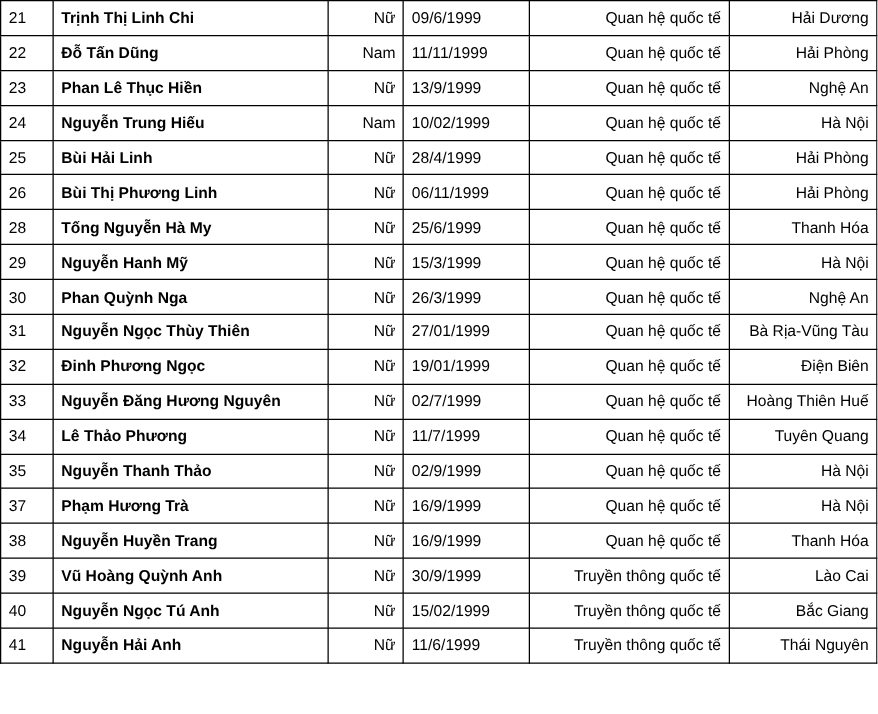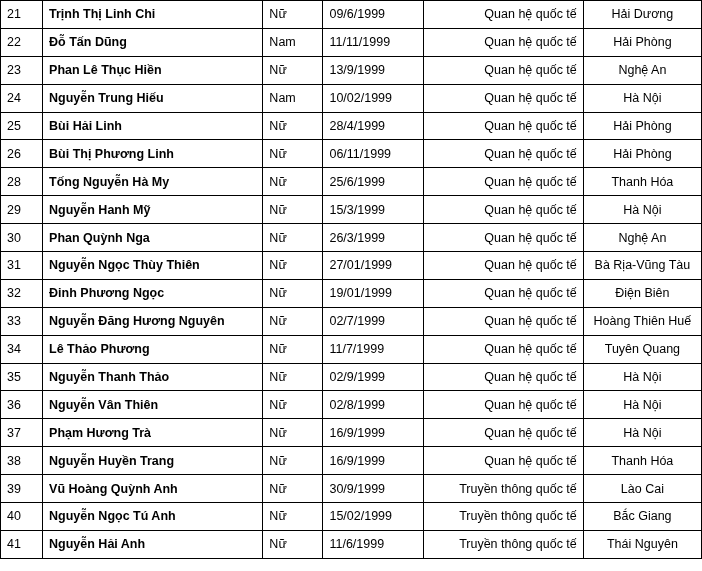--- a/index.html
+++ b/index.html
@@ -30,24 +30,24 @@
   }
   col.c-stt   { width: 42px; }
   col.c-name  { width: 220px; }
   col.c-sex   { width: 60px; }
   col.c-dob   { width: 100px; }
   col.c-major { width: 160px; }
   col.c-home  { width: 118px; }
 
   td.stt   { }
   td.name  { text-align: left; padding-left: 12px; font-weight: bold; }
-  td.sex   { text-align: left; }
+  td.sex   { text-align: right; }
   td.dob   { text-align: left; }
   td.major { text-align: right; }
-  td.home  { text-align: center; }
+  td.home  { text-align: right; }
 </style>
 </head>
 <body>
 
 <table class="roster">
   <colgroup>
     <col class="c-stt">
       <col class="c-name">
       <col class="c-sex">
     <col class="c-dob">
@@ -161,28 +161,20 @@
       </tr>
       <tr>
         <td class="stt">35</td>
         <td class="name">Nguyễn Thanh Thảo</td>
         <td class="sex">Nữ</td>
         <td class="dob">02/9/1999</td>
         <td class="major">Quan hệ quốc tế</td>
         <td class="home">Hà Nội</td>
       </tr>
       <tr>
-        <td class="stt">36</td>
-        <td class="name">Nguyễn Vân Thiên</td>
-        <td class="sex">Nữ</td>
-        <td class="dob">02/8/1999</td>
-        <td class="major">Quan hệ quốc tế</td>
-        <td class="home">Hà Nội</td>
-      </tr>
-      <tr>
         <td class="stt">37</td>
         <td class="name">Phạm Hương Trà</td>
         <td class="sex">Nữ</td>
         <td class="dob">16/9/1999</td>
         <td class="major">Quan hệ quốc tế</td>
         <td class="home">Hà Nội</td>
       </tr>
       <tr>
         <td class="stt">38</td>
         <td class="name">Nguyễn Huyền Trang</td>

